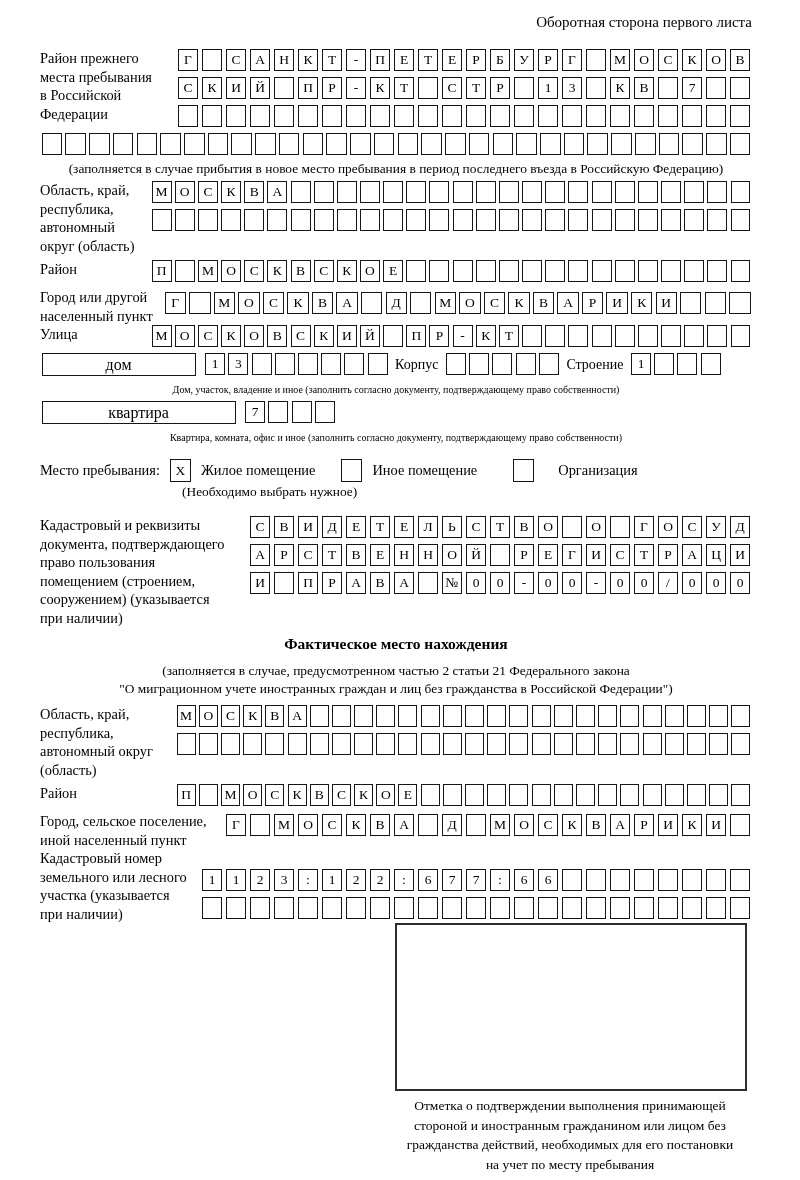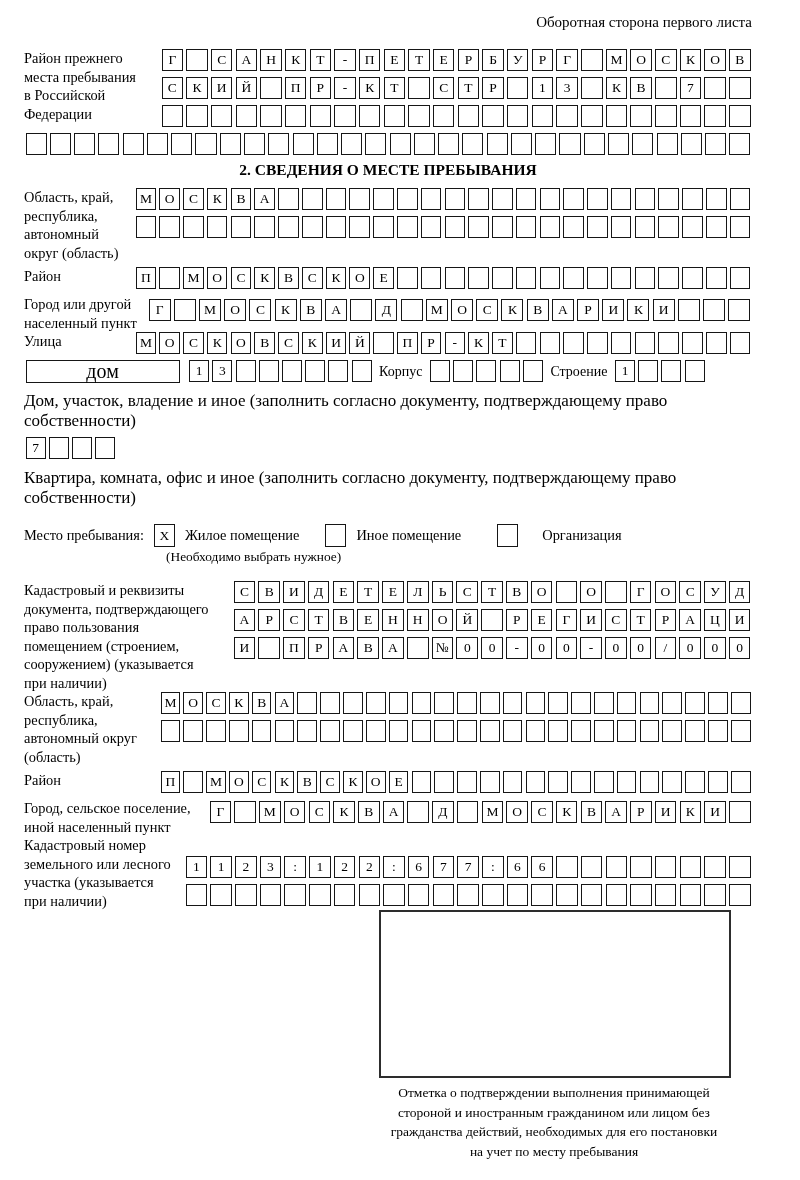--- a/index.html
+++ b/index.html
@@ -1,38 +1,38 @@
 <!DOCTYPE html>
 <html><head>
 <meta charset="utf-8">
 <style>
   html,body{margin:0;padding:0;}
   body{
     width:800px;height:1180px;background:#ffffff;color:#000;
     font-family:"Liberation Serif","DejaVu Serif",serif;
     overflow:hidden;
   }
-  .page{padding:14px 48px 0 24px;box-sizing:border-box;width:800px;height:1056px;}
+  .page{padding:14px 48px 0 40px;box-sizing:border-box;width:800px;height:1056px;}
   .header-note{text-align:right;font-size:15px;margin-bottom:18px;}
   .line{display:flex;align-items:flex-start;}
   .lbl{font-size:14.4px;line-height:18.5px;white-space:pre-line;flex:none;}
   .rows{flex:1 1 auto;min-width:0;}
   .cellrow{display:flex;margin-bottom:6px;}
   .cell{
     flex:1 1 0;min-width:0;height:20px;border:1.6px solid #161616;margin:0 1.6px;
     font-size:13.5px;line-height:20px;text-align:center;overflow:hidden;
   }
   .fixed{flex:none;}
   .fixed .cell{flex:0 0 auto;width:18px;}
   .note{font-size:13.4px;text-align:center;margin:0 0 4px 0;}
-  .note-left{font-size:17px;margin:0 0 6px 0;}
+  .note-left{font-size:10px;margin:0 0 6px 0;text-align:center;}
   .sec-title{font-weight:bold;font-size:15.5px;text-align:center;margin:2px 0 9px 0;}
   .typebox{
     border:1.6px solid #161616;height:21px;line-height:21px;text-align:center;
-    font-size:20px;margin:0 8px 0 1.6px;flex:none;
+    font-size:16px;margin:0 8px 0 1.6px;flex:none;
   }
   .houseline{display:flex;align-items:flex-start;margin-bottom:3px;}
   .inline-lbl{font-size:14px;line-height:23px;margin:0 6px;flex:none;}
   .stayline{display:flex;align-items:center;font-size:14.4px;margin:16px 0 2px 0;}
   .checkbox{
     width:19px;height:21px;border:1.7px solid #161616;margin:0 10px 0 14px;
     font-size:13.5px;line-height:21px;text-align:center;flex:none;
   }
   .choose-note{font-size:13.4px;margin:0 0 16px 142px;}
   .fact-note{font-size:13.4px;text-align:center;line-height:18px;white-space:pre-line;margin-bottom:7px;}
@@ -161,22 +161,22 @@
       <div class="cell"></div>
       <div class="cell"></div>
       <div class="cell"></div>
       <div class="cell"></div>
       <div class="cell"></div>
       <div class="cell"></div>
       <div class="cell"></div>
       <div class="cell"></div>
       <div class="cell"></div>
     </div>
-
-  <div class="sec-title">2. СВЕДЕНИЯ О МЕСТЕ ПРЕБЫВАНИЯ</div>
+  <div class="note">(заполняется в случае прибытия в новое место пребывания в период последнего въезда в Российскую Федерацию)</div>
+
 
   <div class="line">
     <div class="lbl" style="width:110px">Область, край,
 республика,
 автономный
 округ (область)</div>
     <div class="rows">
       <div class="cellrow">
           <div class="cell">М</div>
           <div class="cell">О</div>
@@ -361,20 +361,21 @@
     <div class="cellrow fixed">
         <div class="cell">1</div>
         <div class="cell"></div>
         <div class="cell"></div>
         <div class="cell"></div>
       </div>
   </div>
   <div class="note-left">Дом, участок, владение и иное (заполнить согласно документу, подтверждающему право собственности)</div>
 
   <div class="houseline">
+    <div class="typebox" style="width:192px">квартира</div>
     <div class="cellrow fixed">
         <div class="cell">7</div>
         <div class="cell"></div>
         <div class="cell"></div>
         <div class="cell"></div>
       </div>
   </div>
   <div class="note-left">Квартира, комната, офис и иное (заполнить согласно документу, подтверждающему право собственности)</div>
 
   <div class="stayline">
@@ -461,20 +462,23 @@
           <div class="cell">0</div>
           <div class="cell">0</div>
           <div class="cell">/</div>
           <div class="cell">0</div>
           <div class="cell">0</div>
           <div class="cell">0</div>
         </div>
     </div>
   </div>
 
+  <div class="sec-title" style="margin-top:8px">Фактическое место нахождения</div>
+  <div class="fact-note">(заполняется в случае, предусмотренном частью 2 статьи 21 Федерального закона
+"О миграционном учете иностранных граждан и лиц без гражданства в Российской Федерации")</div>
 
   <div class="line">
     <div class="lbl" style="width:135px">Область, край,
 республика,
 автономный округ
 (область)</div>
     <div class="rows">
       <div class="cellrow">
           <div class="cell">М</div>
           <div class="cell">О</div>

